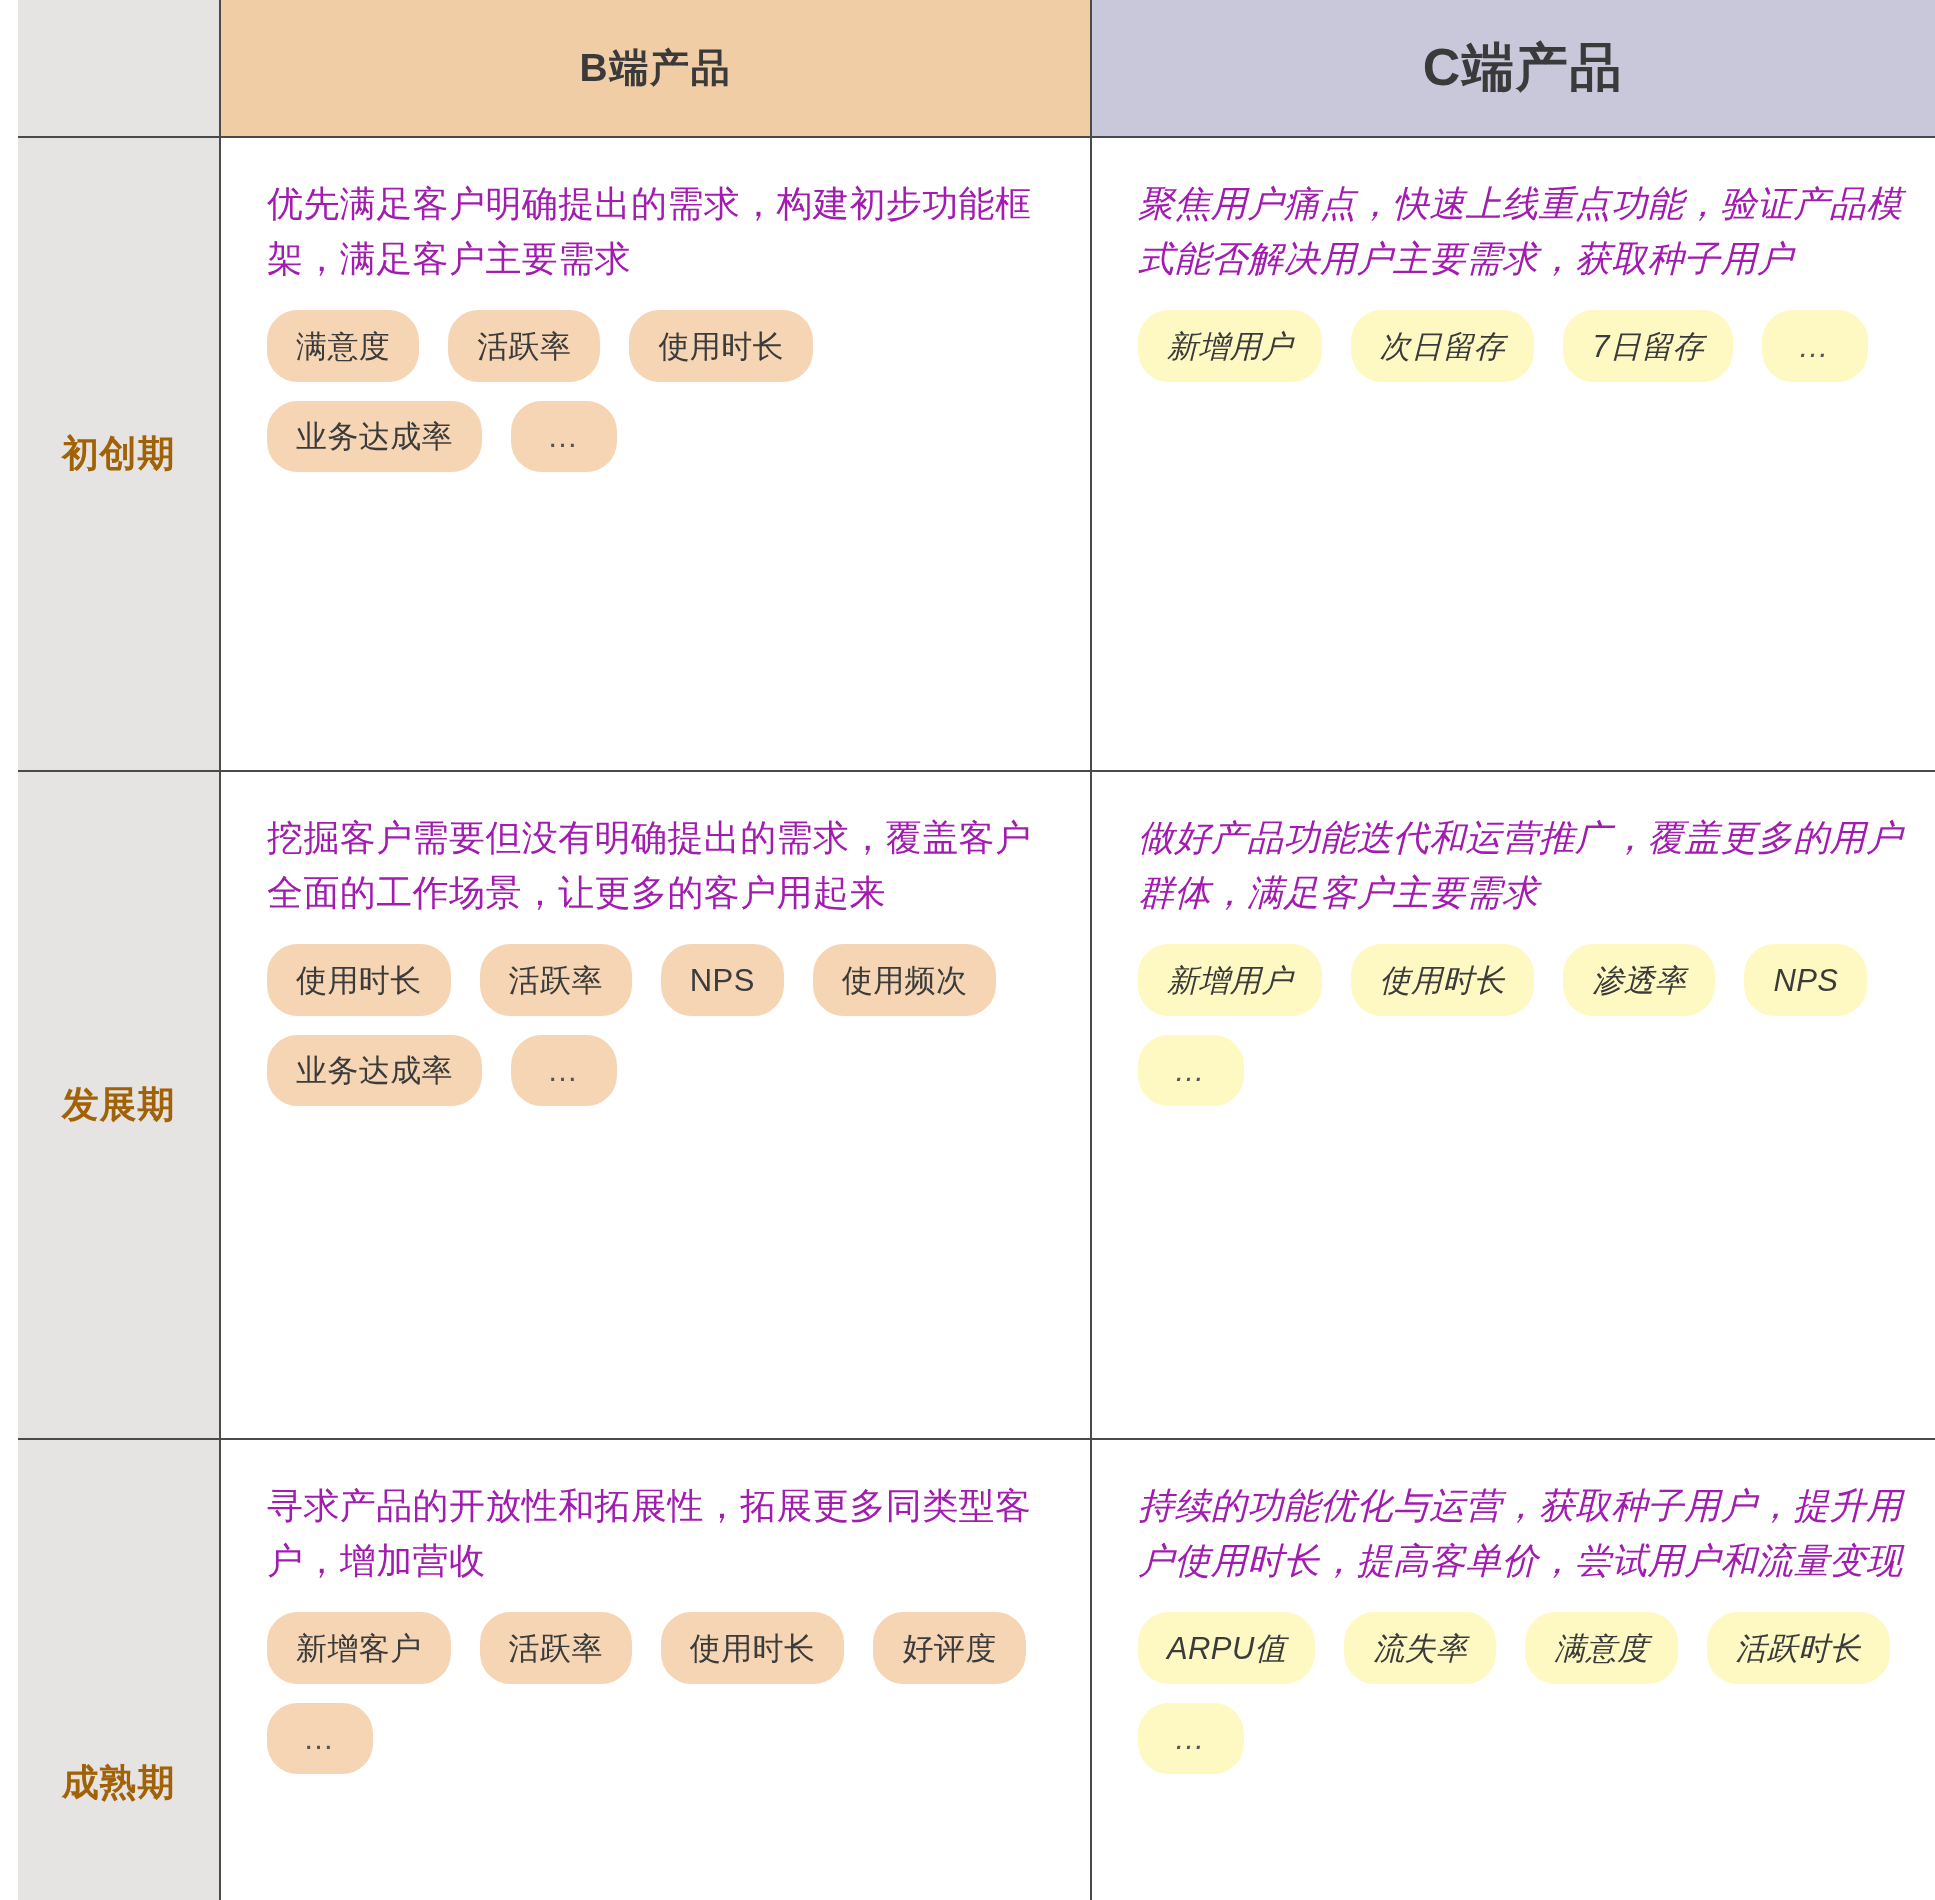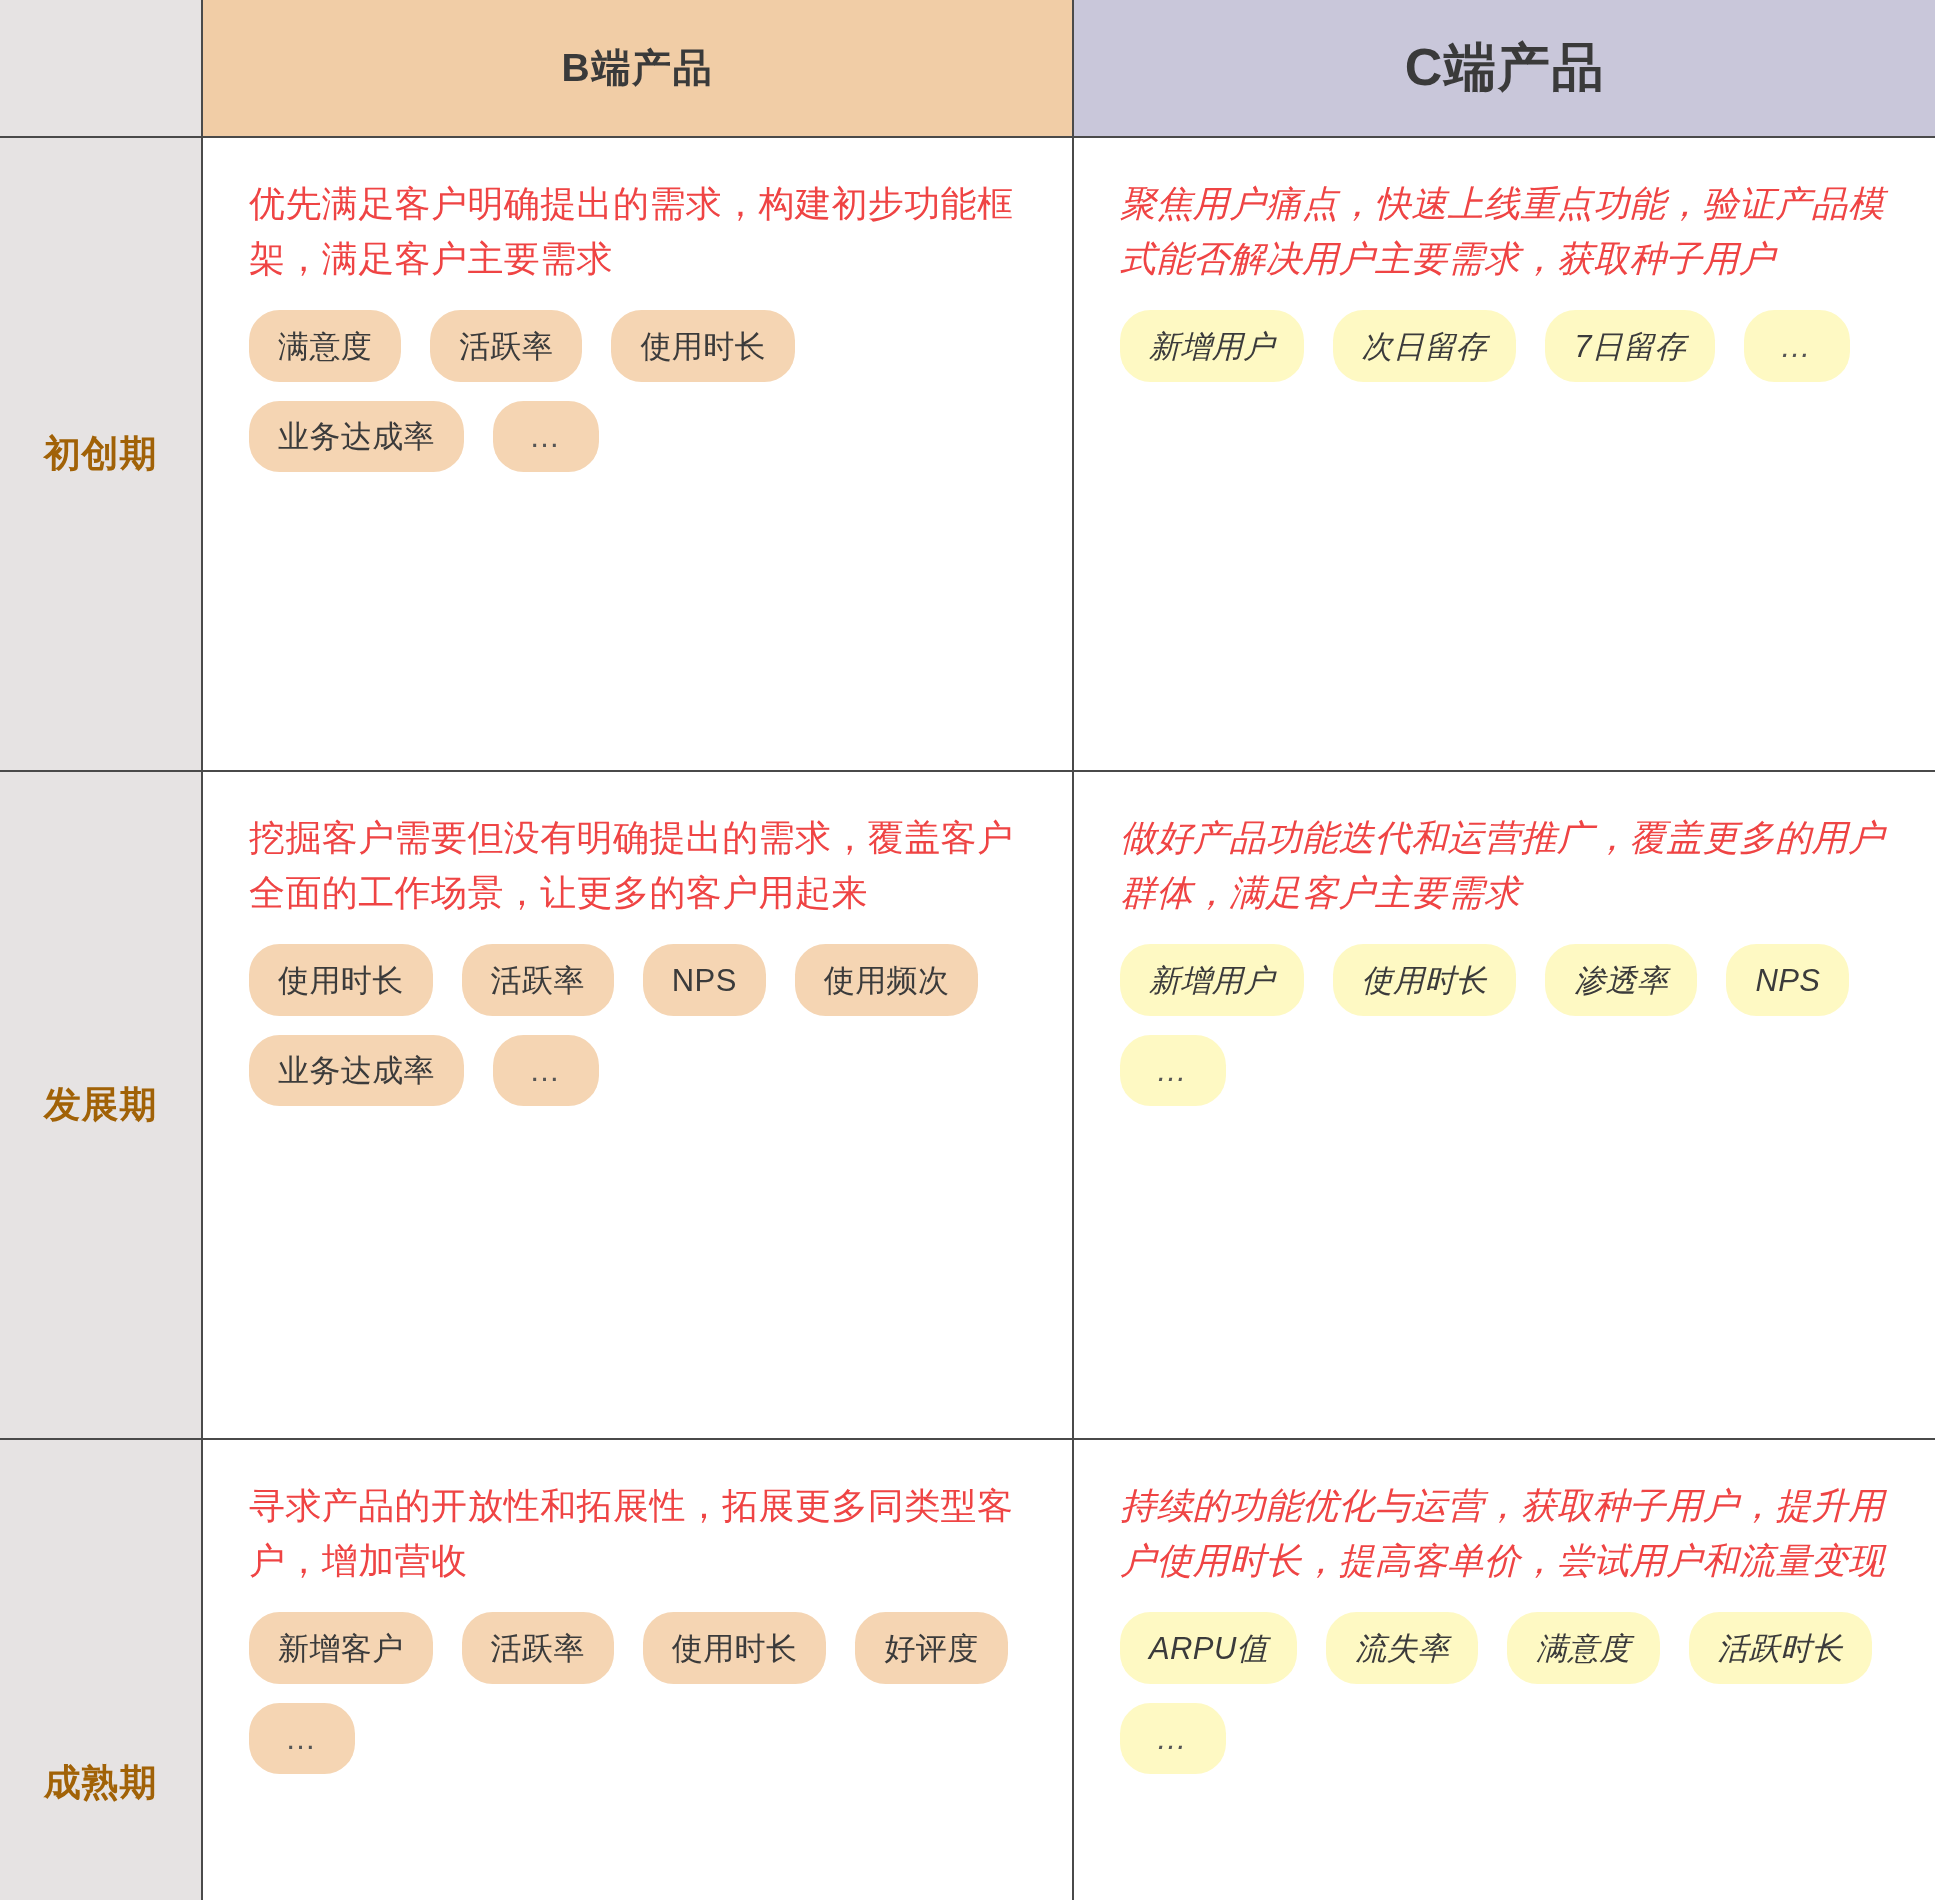--- a/index.html
+++ b/index.html
@@ -10,20 +10,21 @@
   body {
     font-family: "Liberation Sans", "DejaVu Sans", sans-serif;
     color: #3a3a3a;
   }
   #page {
     width: 1620px;
     height: 1900px;
     box-sizing: border-box;
     position: relative;
     background: #ffffff;
+    padding-left: 18px;
   }
   table.matrix {
     border-collapse: collapse;
     table-layout: fixed;
     width: 1936px;
     height: 1900px;
   }
   table.matrix col.c-stage { width: 202px; }
   table.matrix col.c-b { width: 871px; }
   table.matrix col.c-c { width: 863px; }
@@ -81,21 +82,21 @@
     background: #ffffff;
     padding: 39px 41px 34px 46px;
   }
   .content-cell.last-col {
     border-right: none;
     font-style: italic;
   }
   .desc {
     font-size: 36px;
     line-height: 1.52;
-    color: #ef4444;
+    color: #a21caf;
     margin: 0 0 15.3px 0;
     letter-spacing: 0.4px;
   }
   .tags {
     display: flex;
     flex-wrap: wrap;
     gap: 18.6px 29px;
     margin-top: 24px;
     text-align: right;
   }

